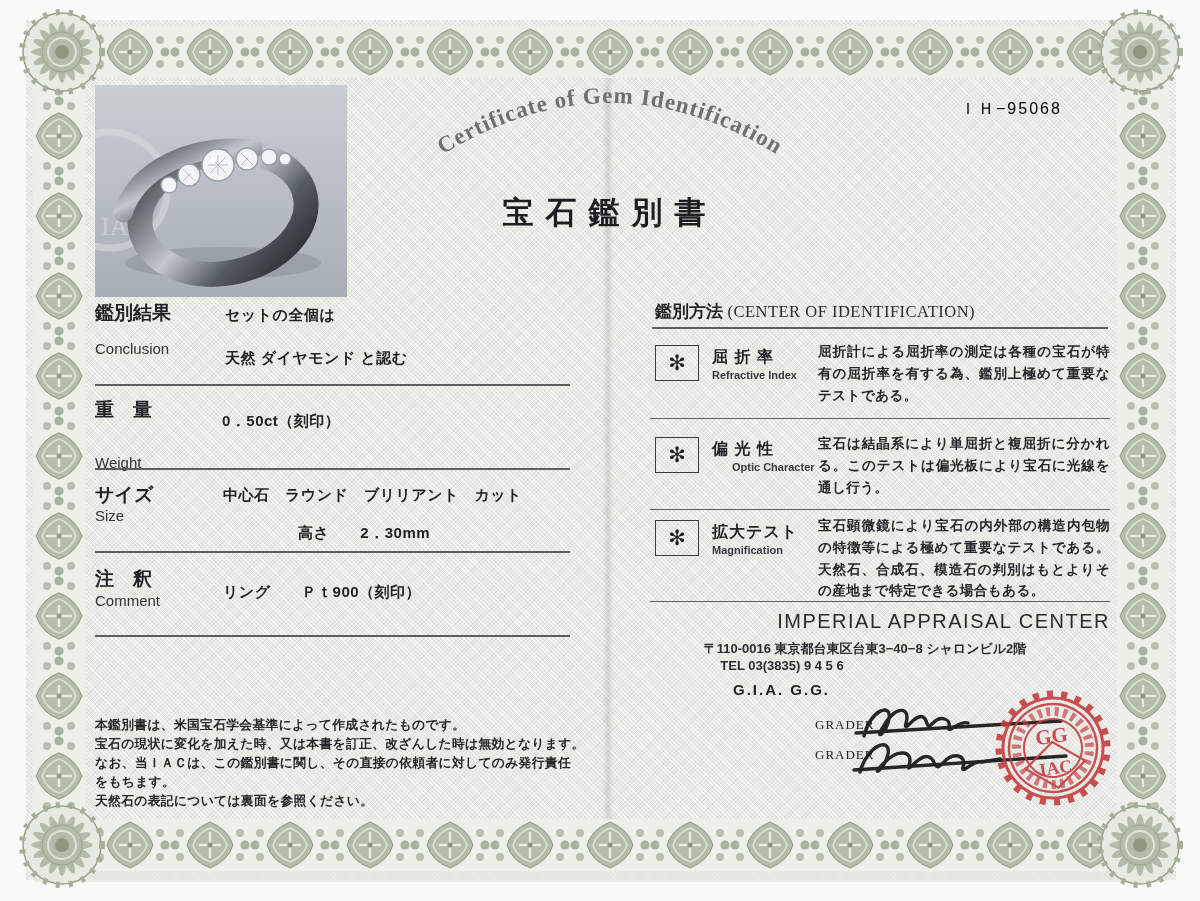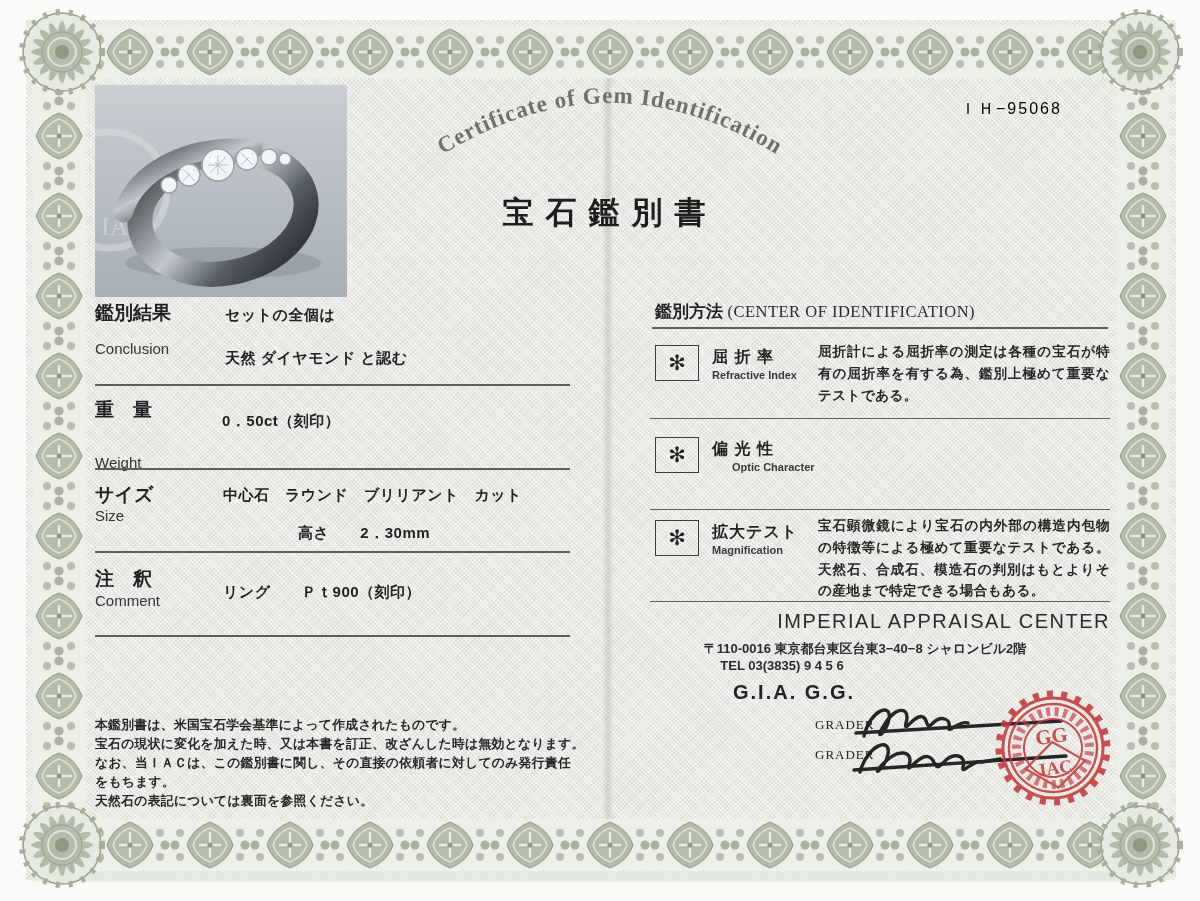--- a/index.html
+++ b/index.html
@@ -179,37 +179,38 @@
   <div class="abs m-label-jp" style="left:712px;top:347px;">屈 折 率</div>
   <div class="abs m-label-en" style="left:712px;top:369px;">Refractive Index</div>
   <div class="abs m-desc" style="left:818px;top:341px;">屈折計による屈折率の測定は各種の宝石が特有の屈折率を有する為、鑑別上極めて重要なテストである。</div>
   <div class="abs divider" style="left:650px;top:418px;width:460px;height:1.3px;"></div>
 
   <div class="abs sym-box" style="left:655px;top:437px;">
       <span>✻</span>
     </div>
   <div class="abs m-label-jp" style="left:712px;top:439px;">偏 光 性</div>
   <div class="abs m-label-en" style="left:712px;top:461px;padding-left:20px;">Optic Character</div>
+  <div class="abs m-desc" style="left:818px;top:433px;">宝石は結晶系により単屈折と複屈折に分かれる。このテストは偏光板により宝石に光線を通し行う。</div>
   <div class="abs divider" style="left:650px;top:509px;width:460px;height:1.3px;"></div>
 
   <div class="abs sym-box" style="left:655px;top:520px;">
       <span>✻</span>
     </div>
   <div class="abs m-label-jp" style="left:712px;top:522px;">拡大テスト</div>
   <div class="abs m-label-en" style="left:712px;top:544px;">Magnification</div>
   <div class="abs m-desc" style="left:818px;top:515px;">宝石顕微鏡により宝石の内外部の構造内包物の特徴等による極めて重要なテストである。天然石、合成石、模造石の判別はもとよりその産地まで特定できる場合もある。</div>
   <div class="abs divider" style="left:650px;top:601px;width:460px;height:1.3px;"></div>
 
   <div class="abs" style="left:655px;top:610px;width:455px;text-align:right;font-size:20px;
               letter-spacing:1.5px;color:#2a2a2e;">IMPERIAL APPRAISAL CENTER</div>
   <div class="abs" style="left:655px;top:640px;width:420px;text-align:center;font-size:13px;
               font-weight:600;color:#2c2c30;white-space:nowrap;">〒110-0016 東京都台東区台東3−40−8 シャロンビル2階</div>
   <div class="abs" style="left:662px;top:658px;width:240px;text-align:center;font-size:13px;
               font-weight:600;color:#2c2c30;white-space:nowrap;">TEL 03(3835) 9 4 5 6</div>
-  <div class="abs" style="left:733px;top:681px;font-size:20px;font-weight:bold;letter-spacing:2px;color:#222226;">G.I.A. G.G.</div>
+  <div class="abs" style="left:733px;top:681px;font-size:15px;font-weight:bold;letter-spacing:2px;color:#222226;">G.I.A. G.G.</div>
 
   <div class="abs serif" style="left:815px;top:717px;font-size:13px;letter-spacing:1px;color:#222;">GRADER</div>
   <div class="abs serif" style="left:815px;top:747px;font-size:13px;letter-spacing:1px;color:#222;">GRADER</div>
 
   <svg class="abs" style="left:848px;top:692px;" width="228" height="100" viewBox="0 0 228 100">
     <g fill="none" stroke="#161616" stroke-width="3.4" stroke-linecap="round" opacity="0.92">
       <path d="M 16 44 C 22 18 44 10 41 27 C 38 42 26 49 35 35 C 48 12 63 15 58 31 C 55 43 67 21 75 25 C 81 28 77 39 85 31 C 93 23 103 27 101 35 C 99 43 111 28 120 31"></path>
       <path d="M 8 41 L 213 29"></path>
       <path d="M 12 80 C 20 52 43 45 40 62 C 37 77 22 86 34 73 C 50 55 66 59 61 73 C 58 84 71 61 81 65 C 89 68 85 81 95 71 C 105 59 119 63 115 75 C 113 84 125 67 134 70 L 152 67"></path>
       <path d="M 6 78 L 218 64"></path>

